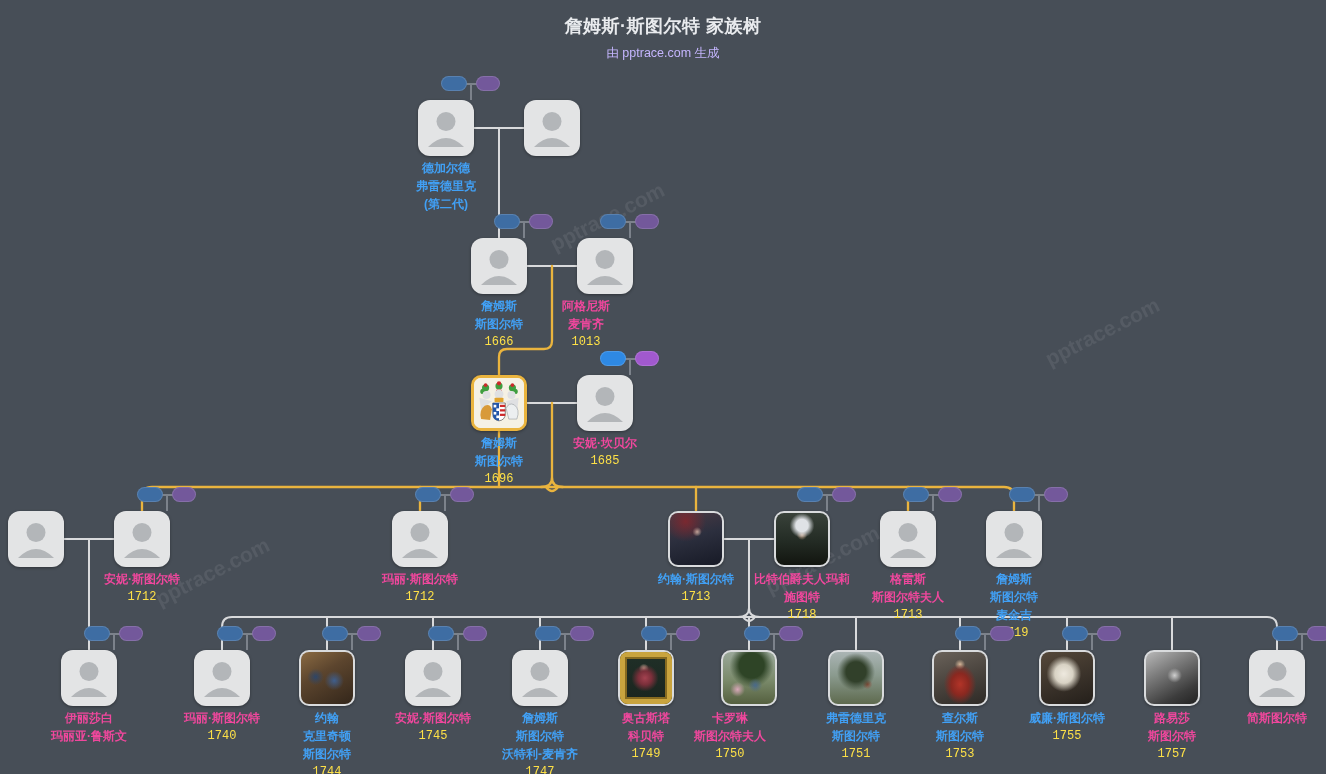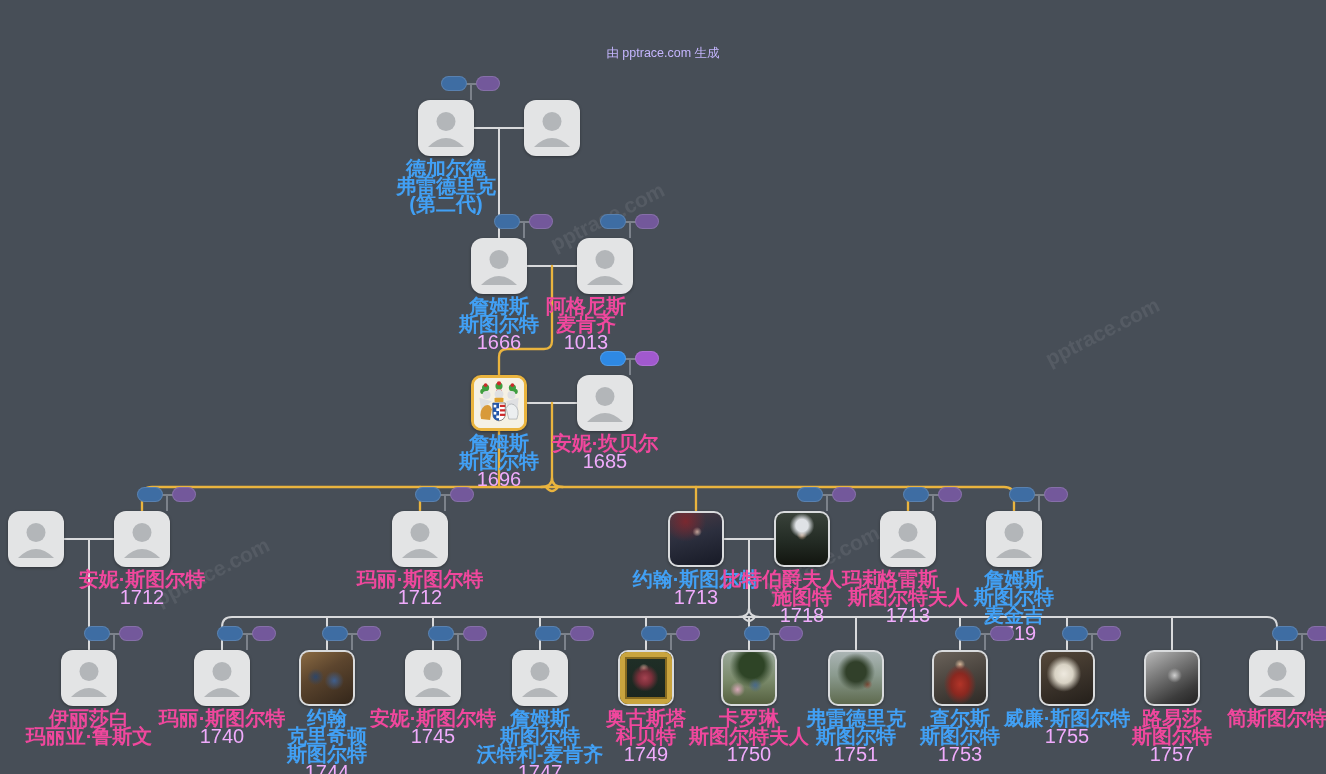--- a/index.html
+++ b/index.html
@@ -62,40 +62,41 @@
     radial-gradient(circle at 50% 24%, #d8b89a 0%, rgba(0,0,0,0) 11%),
     linear-gradient(160deg,#6a625a 0%,#4a443e 50%,#2e2a26 100%);}
   .img-portrait-william-1755{background:
     radial-gradient(ellipse at 44% 42%, #eee9df 0%, #d8d2c4 22%, rgba(0,0,0,0) 42%),
     linear-gradient(160deg,#55483a 0%,#3a322a 55%,#241f1a 100%);}
   .img-portrait-louisa-1757{background:
     radial-gradient(circle at 55% 45%, #cfcfcf 0%, rgba(0,0,0,0) 18%),
     linear-gradient(150deg,#b8b8b8 0%,#7c7c7c 35%,#3c3c3c 75%,#222 100%);}
   .label{
     position:absolute;width:160px;text-align:center;z-index:4;
-    line-height:18px;font-size:20px;font-weight:700;pointer-events:none;
+    line-height:18px;font-size:12px;font-weight:700;pointer-events:none;
   }
   .label .nm{display:block;white-space:nowrap;}
   .nm.male{color:#41a0f5;}
   .nm.female{color:#f0479d;}
-  .label .yr{display:block;color:#f0abfc;font-weight:500;}
+  .label .yr{display:block;color:#fde047;font-weight:500;font-family:Liberation Mono, monospace;}
   .pills{position:absolute;width:59px;height:15px;z-index:5;}
   .pill{position:absolute;top:0;height:15px;border-radius:7.5px;cursor:pointer;
         box-shadow:inset 0 0 0 1px rgba(255,255,255,0.14);}
   .pill.father{left:0;width:26px;background:#3e6da3;}
   .pill.mother{left:35px;width:24px;background:#73589b;}
   .pills.bright .pill.father{background:#2e89e4;}
   .pills.bright .pill.mother{background:#a159ce;}
   .pill-h{position:absolute;left:25px;top:6.5px;width:11px;height:2px;background:#7c828b;}
   .pill-v{position:absolute;left:29px;top:8px;width:2px;height:16px;background:#7c828b;}
 </style>
 </head>
 <body>
 
 <div id="stage">
+  <h1 class="page-title">詹姆斯·斯图尔特 家族树</h1>
   <div class="page-subtitle">由 pptrace.com 生成</div>
   <svg id="edges" width="1326" height="774">
       <path d="M 474 128 L 524 128" fill="none" stroke="#d9dadc" stroke-width="2" stroke-linecap="round"></path>
       <path d="M 499 128 L 499 238" fill="none" stroke="#d9dadc" stroke-width="2" stroke-linecap="round"></path>
       <path d="M 527 266 L 577 266" fill="none" stroke="#d9dadc" stroke-width="2" stroke-linecap="round"></path>
       <path d="M 552 266 L 552 341 Q 552 349 544 349 L 507 349 Q 499 349 499 357 L 499 375" fill="none" stroke="#eab43e" stroke-width="2.3" stroke-linecap="round"></path>
       <path d="M 527 403 L 577 403" fill="none" stroke="#d9dadc" stroke-width="2" stroke-linecap="round"></path>
       <path d="M 552 403 L 552 478" fill="none" stroke="#eab43e" stroke-width="2.3" stroke-linecap="round"></path>
       <path d="M 552 478 Q 552 487 541 487" fill="none" stroke="#eab43e" stroke-width="2.3" stroke-linecap="round"></path>
       <path d="M 552 478 Q 552 487 563 487" fill="none" stroke="#eab43e" stroke-width="2.3" stroke-linecap="round"></path>
@@ -436,21 +437,21 @@
       </div>
       <div class="card portrait" style="left: 721px; top: 650px;">
         <div class="portrait-fill img-portrait-caroline-1750"></div>
       </div>
       <div class="pills" style="left: 744px; top: 626px;">
         <div class="pill-v"></div>
         <div class="pill-h"></div>
         <div class="pill father"></div>
         <div class="pill mother"></div>
       </div>
-      <div class="label" style="left: 669px; top: 709px; text-align: center;">
+      <div class="label" style="left: 650px; top: 709px; text-align: center;">
         <span class="nm female">卡罗琳</span>
         <span class="nm female">斯图尔特夫人</span>
         <span class="yr">1750</span>
       </div>
       <div class="card portrait" style="left: 828px; top: 650px;">
         <div class="portrait-fill img-portrait-frederick-1751"></div>
       </div>
       <div class="label" style="left: 776px; top: 709px;">
         <span class="nm male">弗雷德里克</span>
         <span class="nm male">斯图尔特</span>

